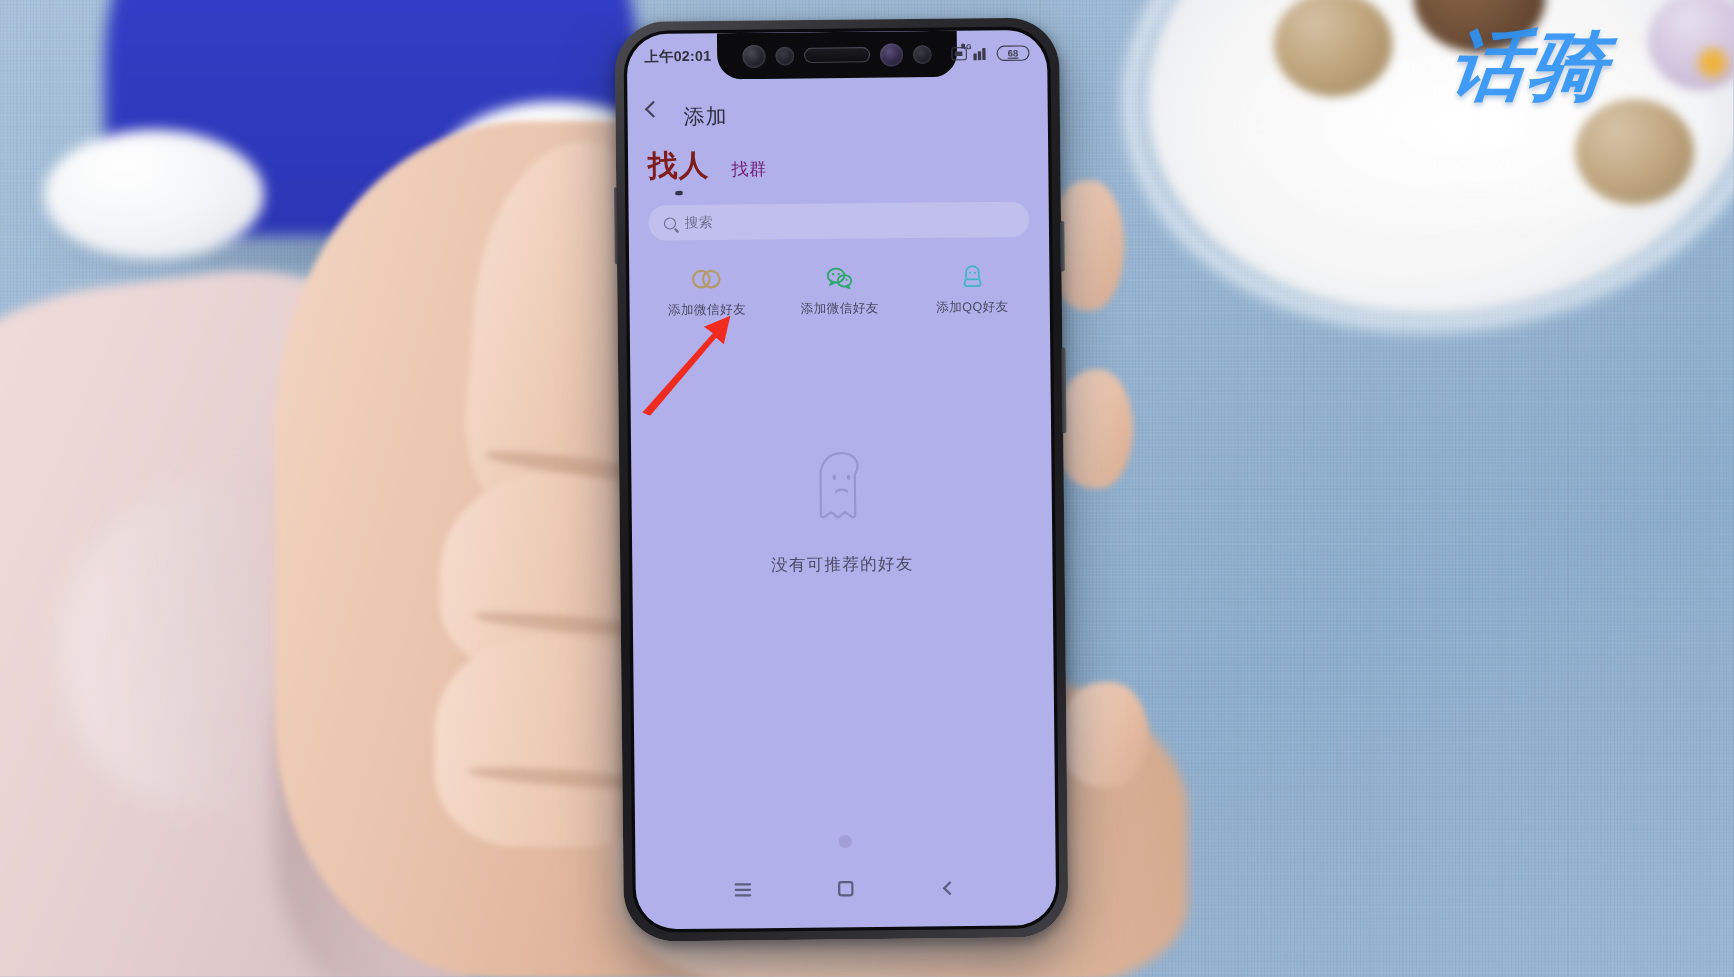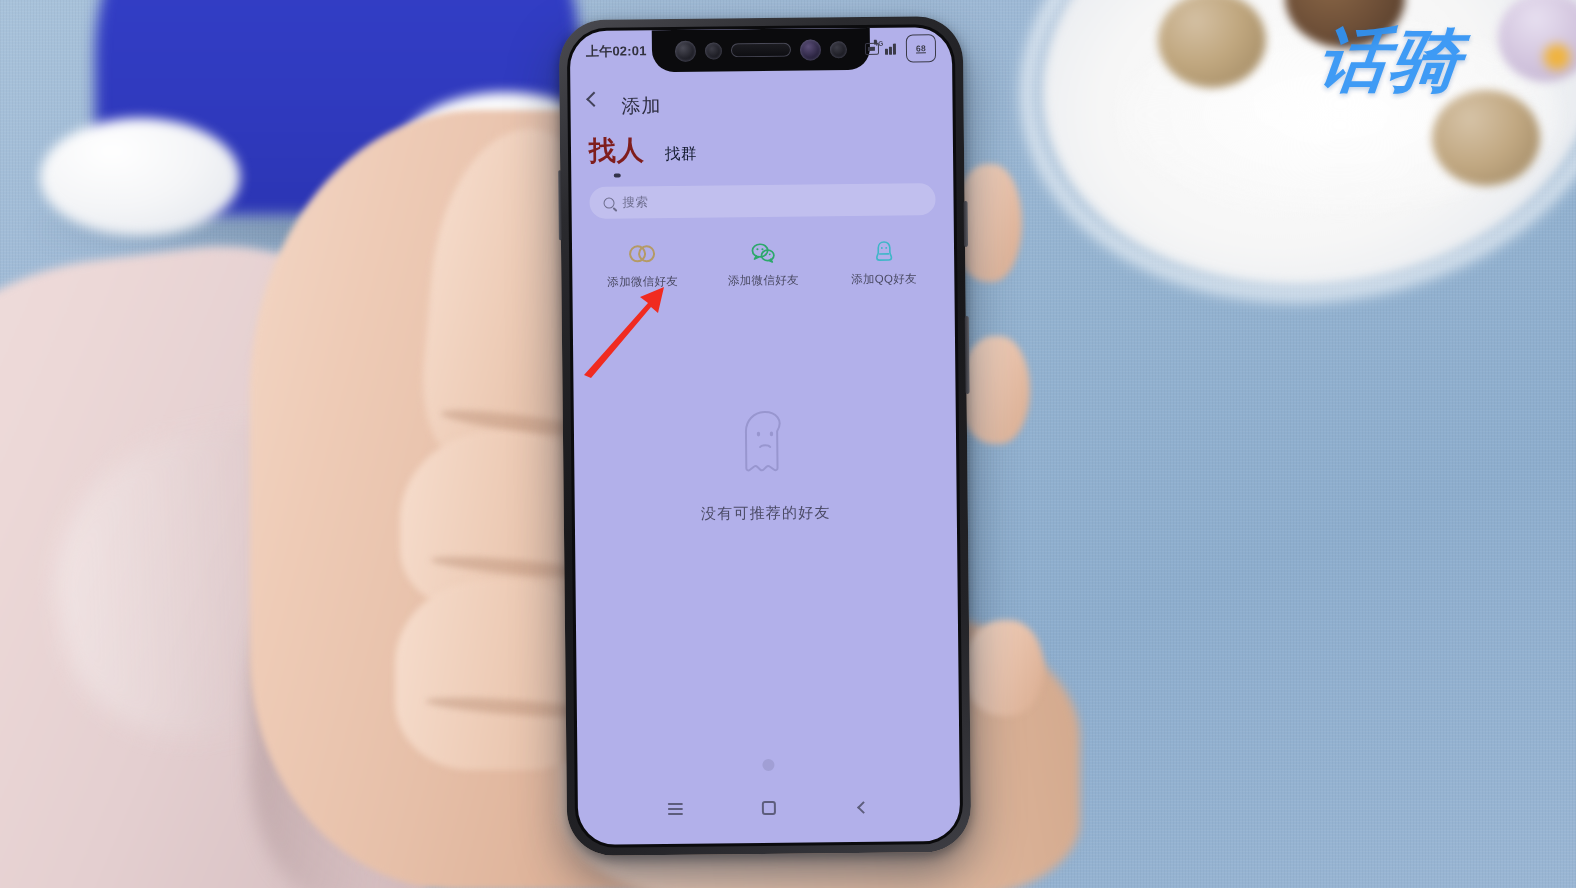--- a/index.html
+++ b/index.html
@@ -228,21 +228,21 @@
     background:#3a3a48;
   }
   .signal{ display:flex; align-items:flex-end; gap:1.4px; height:12px; position:relative; }
   .signal span{ width:2.6px; background:#3a3a48; border-radius:.5px; }
   .signal span:nth-child(1){ height:4px; }
   .signal span:nth-child(2){ height:6px; }
   .signal span:nth-child(3){ height:8.5px; }
   .signal span:nth-child(4){ height:11px; }
   .net-label{ position:absolute; left:-11px; top:-3px; font-size:6.5px; color:#3a3a48; font-weight:700; }
   .battery{
-    min-width:30px; height:28px; border-radius:7px;
+    min-width:30px; height:14px; border-radius:7px;
     border:1.4px solid #3a3a48;
     display:flex; align-items:center; justify-content:center;
     font-size:8.5px; color:#3a3a48; font-weight:600; padding:0 4px;text-decoration:underline;
   }
 
   
   #app-header{
     margin-top:42px; height:52px;
     display:flex; align-items:center; padding:0 18px; gap:22px;
   }
@@ -251,21 +251,21 @@
     border-left:2px solid #43435a; border-bottom:2px solid #43435a;
     transform:rotate(45deg);
     cursor:pointer;
   }
   #header-title{ font-size:19px; color:#2e2e42; letter-spacing:1px;margin-top:15px; }
 
   
   #tabs{ display:flex; align-items:baseline; gap:20px; padding:8px 18px 0; }
   .tab{ position:relative; cursor:pointer; }
   .tab.active{ font-size:27px; font-weight:700; color:#7f1d1d; letter-spacing:1px; }
-  .tab.inactive{ font-size:15.5px; color:#0f172a; letter-spacing:.5px; }
+  .tab.inactive{ font-size:15.5px; color:#701a75; letter-spacing:.5px; }
   .tab-dot{
     position:absolute; left:50%; transform:translateX(-50%);
     bottom:-9px; width:7px; height:4px; border-radius:2px; background:#33334b;
   }
 
   
   #search-wrap{ padding:18px 18px 0; }
   #search-bar{
     height:32px; border-radius:16px;
     background:rgba(255,255,255,.20);

